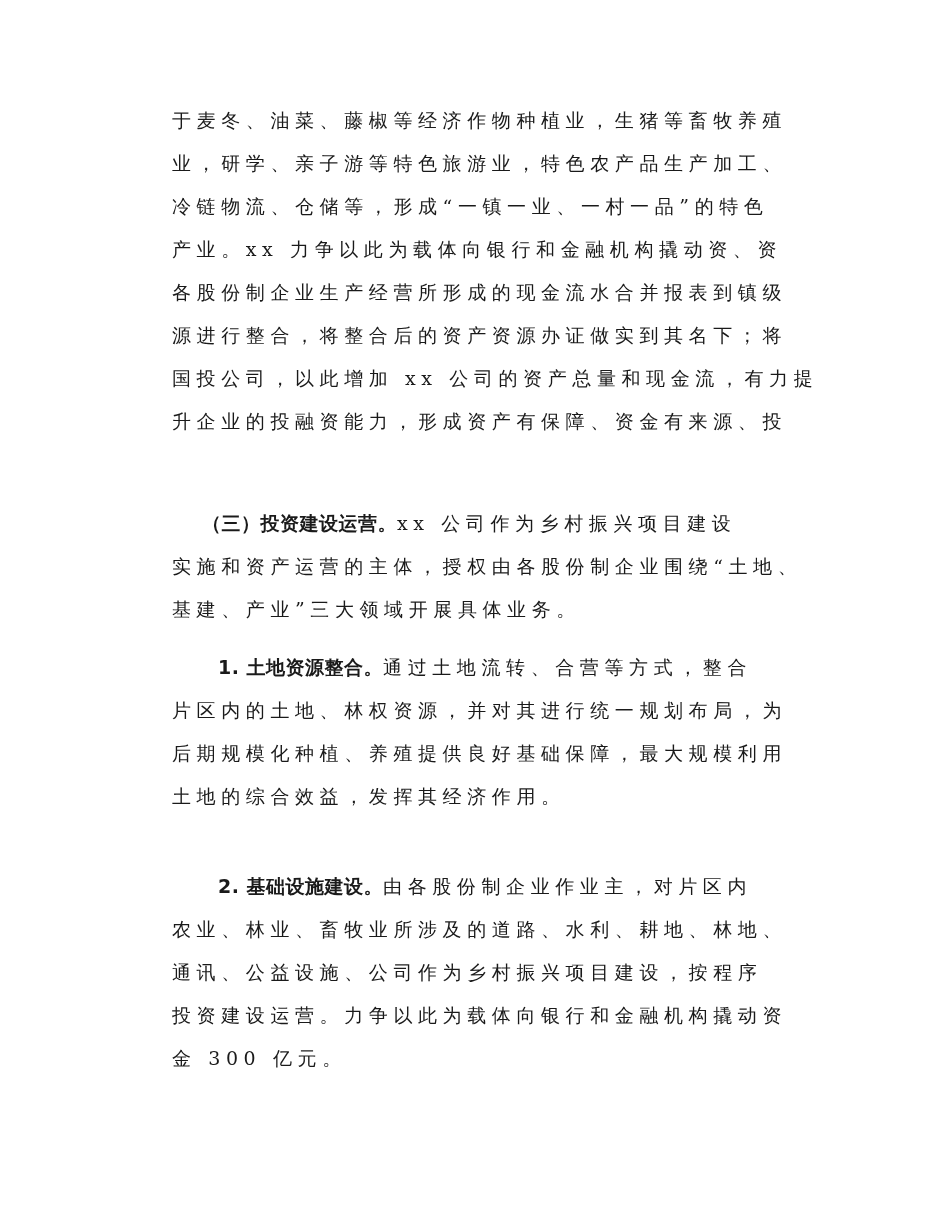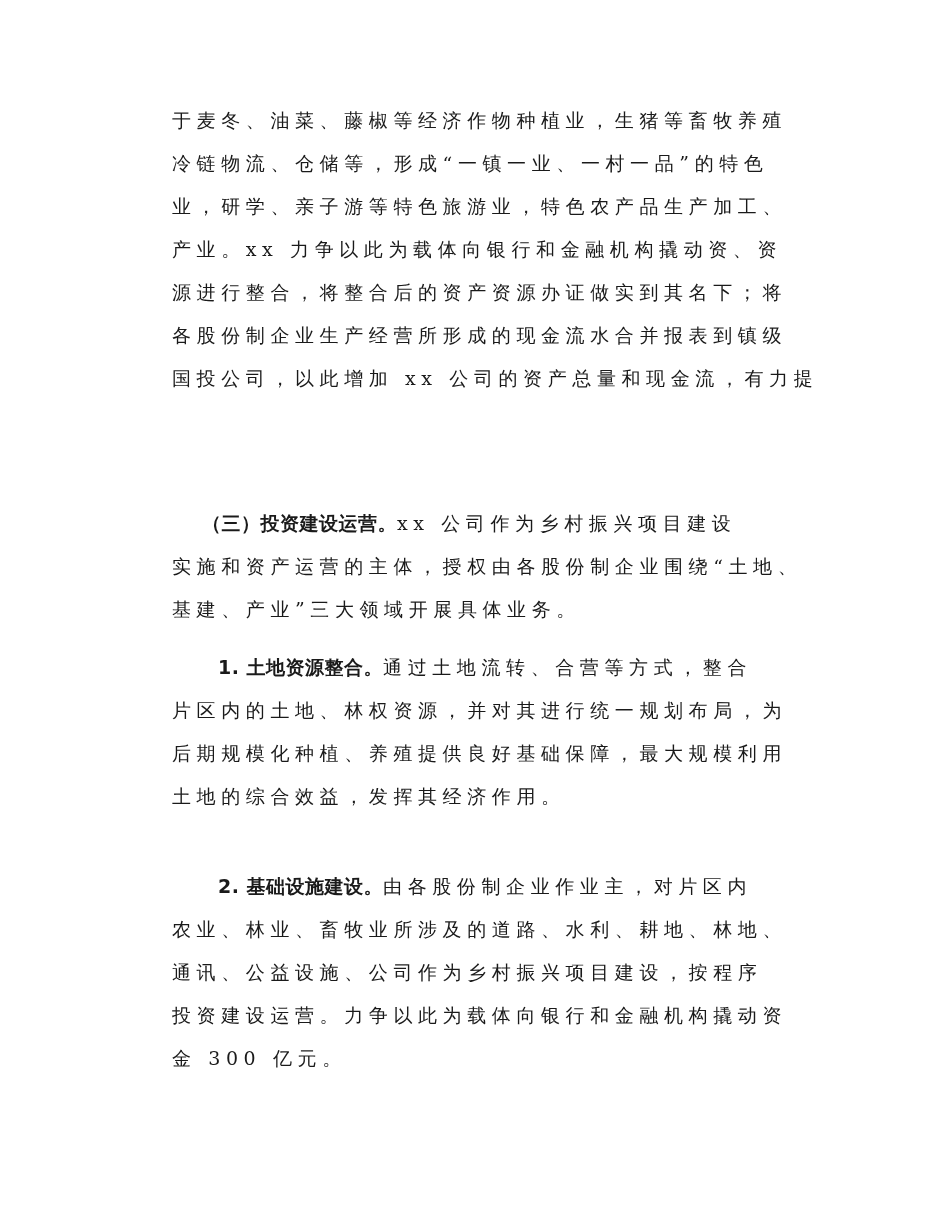--- a/index.html
+++ b/index.html
@@ -10,26 +10,27 @@
   .line { display: block; height: 43px; line-height: 43px; font-size: 19px; letter-spacing: 5.6px; white-space: nowrap; }
   .b { font-family: "DejaVu Sans", "Liberation Sans", sans-serif; font-weight: bold; letter-spacing: 0.5px; }
 </style>
 </head>
 <body>
 
 <div class="page">
 
   <div class="para" style="top:99px;">
     <span class="line">于麦冬、油菜、藤椒等经济作物种植业，生猪等畜牧养殖</span>
+    <span class="line">业，研学、亲子游等特色旅游业，特色农产品生产加工、</span>
     <span class="line">冷链物流、仓储等，形成“一镇一业、一村一品”的特色</span>
-    <span class="line">业，研学、亲子游等特色旅游业，特色农产品生产加工、</span>
     <span class="line">产业。xx 力争以此为载体向银行和金融机构撬动资、资</span>
+    <span class="line">各股份制企业生产经营所形成的现金流水合并报表到镇级</span>
     <span class="line">源进行整合，将整合后的资产资源办证做实到其名下；将</span>
-    <span class="line">各股份制企业生产经营所形成的现金流水合并报表到镇级</span>
     <span class="line">国投公司，以此增加 xx 公司的资产总量和现金流，有力提</span>
+    <span class="line">升企业的投融资能力，形成资产有保障、资金有来源、投</span>
   </div>
 
   <div class="para" style="top:502px;">
     <span class="line"><span style="display:inline-block;width:30px;"></span><span class="b">（三）投资建设运营。</span><span>xx 公司作为乡村振兴项目建设</span></span>
     <span class="line">实施和资产运营的主体，授权由各股份制企业围绕“土地、</span>
     <span class="line">基建、产业”三大领域开展具体业务。</span>
   </div>
 
   <div class="para" style="top:646px;">
     <span class="line"><span style="display:inline-block;width:46px;"></span><span class="b">1. 土地资源整合。</span><span>通过土地流转、合营等方式，整合</span></span>

